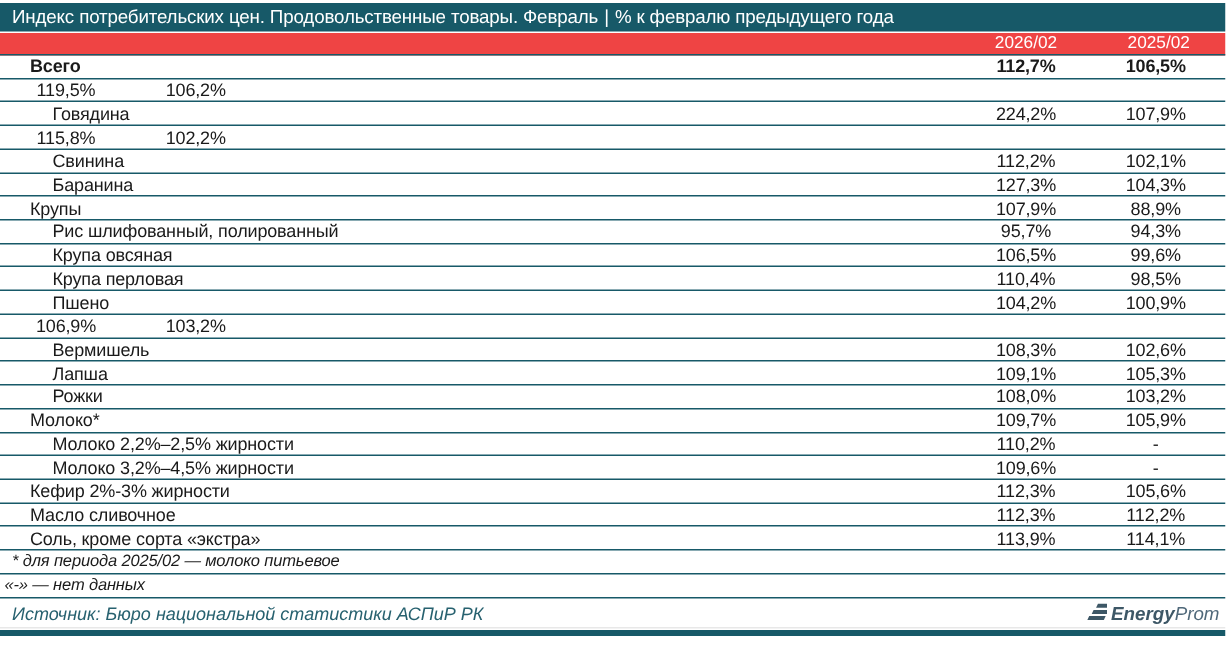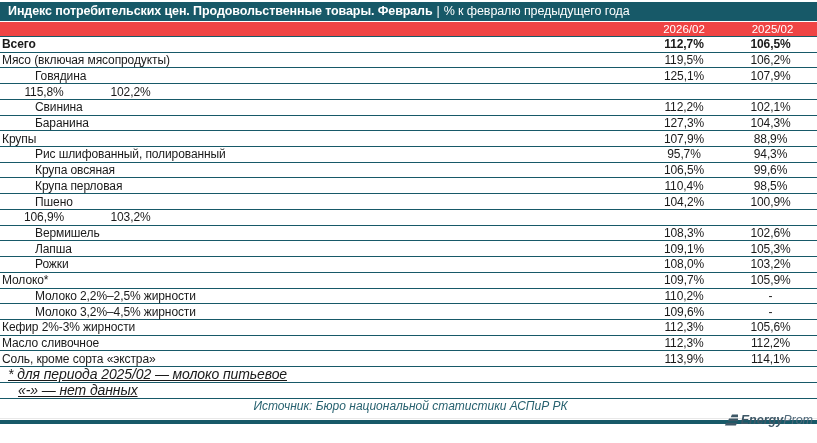--- a/index.html
+++ b/index.html
@@ -16,21 +16,21 @@
     margin-top:2px;
     height:19px;
     background:#175968;
     color:#ffffff;
     font-size:12.5px;
     line-height:19px;
     padding-left:8px;
     white-space:nowrap;
     letter-spacing:-0.1px;
   }
-  .titlebar .t-main{font-weight:bold;}
+  .titlebar .t-main{font-weight:normal;}
   .titlebar .t-sep{font-weight:normal;padding:0 4px;}
   .titlebar .t-sub{font-weight:normal;}
   
   .colheader{
     margin-top:1px;
     height:14px;
     background:#ef4444;
     display:flex;
     border-bottom:1.5px solid #175968;
   }
@@ -48,56 +48,54 @@
   .row{
     display:flex;
     align-items:center;
     height:15.73px;
     box-sizing:border-box;
     border-bottom:1px solid #175968;
     font-size:12px;
     letter-spacing:-0.1px;
     white-space:nowrap;
   }
-  .row .label{flex:1;padding-left:2px;overflow:hidden;}
+  .row .label{flex:1;padding-left:20px;overflow:hidden;}
   .row.lvl1 .label{padding-left:35px;}
   .row .v{width:88px;text-align:center;}
   .row .v2{width:89px;box-sizing:border-box;padding-right:4px;}
   .row.bold{font-weight:bold;}
   
   .footnote{
     height:16px;
     box-sizing:border-box;
     border-bottom:1px solid #175968;
     font-style:italic;
-    font-size:14px;
+    font-size:11px;
     line-height:15px;
     letter-spacing:-0.1px;
     white-space:nowrap;
-    text-decoration:underline;
   }
   .footnote.fn1{padding-left:8px;}
-  .footnote.fn2{padding-left:18px;}
+  .footnote.fn2{padding-left:3px;}
   
   .source-row{
     height:20px;
     display:flex;
     align-items:center;
     padding:0 4px 0 8px;
     font-style:italic;
     font-size:12px;
     color:#27616f;
     border-bottom:1px solid #e8e8e8;
     box-sizing:border-box;
-    flex-direction:column;
   }
   .logo{
     margin-left:auto;
     display:flex;
-    align-items:flex-end;
+    align-items:flex-start;
     gap:3px;
     color:#3d5766;
     font-size:12.5px;
   }
   .logo .l-bold{font-weight:bold;}
   .logo .l-reg{font-weight:normal;color:#50697a;}
   
   .bottombar{
     margin-top:1px;
     height:4px;
@@ -118,27 +116,26 @@
   <div class="ch ch2">2025/02</div>
 </div>
 
 <div class="rows">
     <div class="row lvl0 bold">
       <div class="label">Всего</div>
       <div class="v v1">112,7%</div>
       <div class="v v2">106,5%</div>
     </div>
     <div class="row lvl0">
-      <div class="label">Мясо (включая мясопродукты)</div>
       <div class="v v1">119,5%</div>
       <div class="v v2">106,2%</div>
     </div>
     <div class="row lvl1">
       <div class="label">Говядина</div>
-      <div class="v v1">125,1%</div>
+      <div class="v v1">224,2%</div>
       <div class="v v2">107,9%</div>
     </div>
     <div class="row lvl1">
       <div class="v v1">115,8%</div>
       <div class="v v2">102,2%</div>
     </div>
     <div class="row lvl1">
       <div class="label">Свинина</div>
       <div class="v v1">112,2%</div>
       <div class="v v2">102,1%</div>

